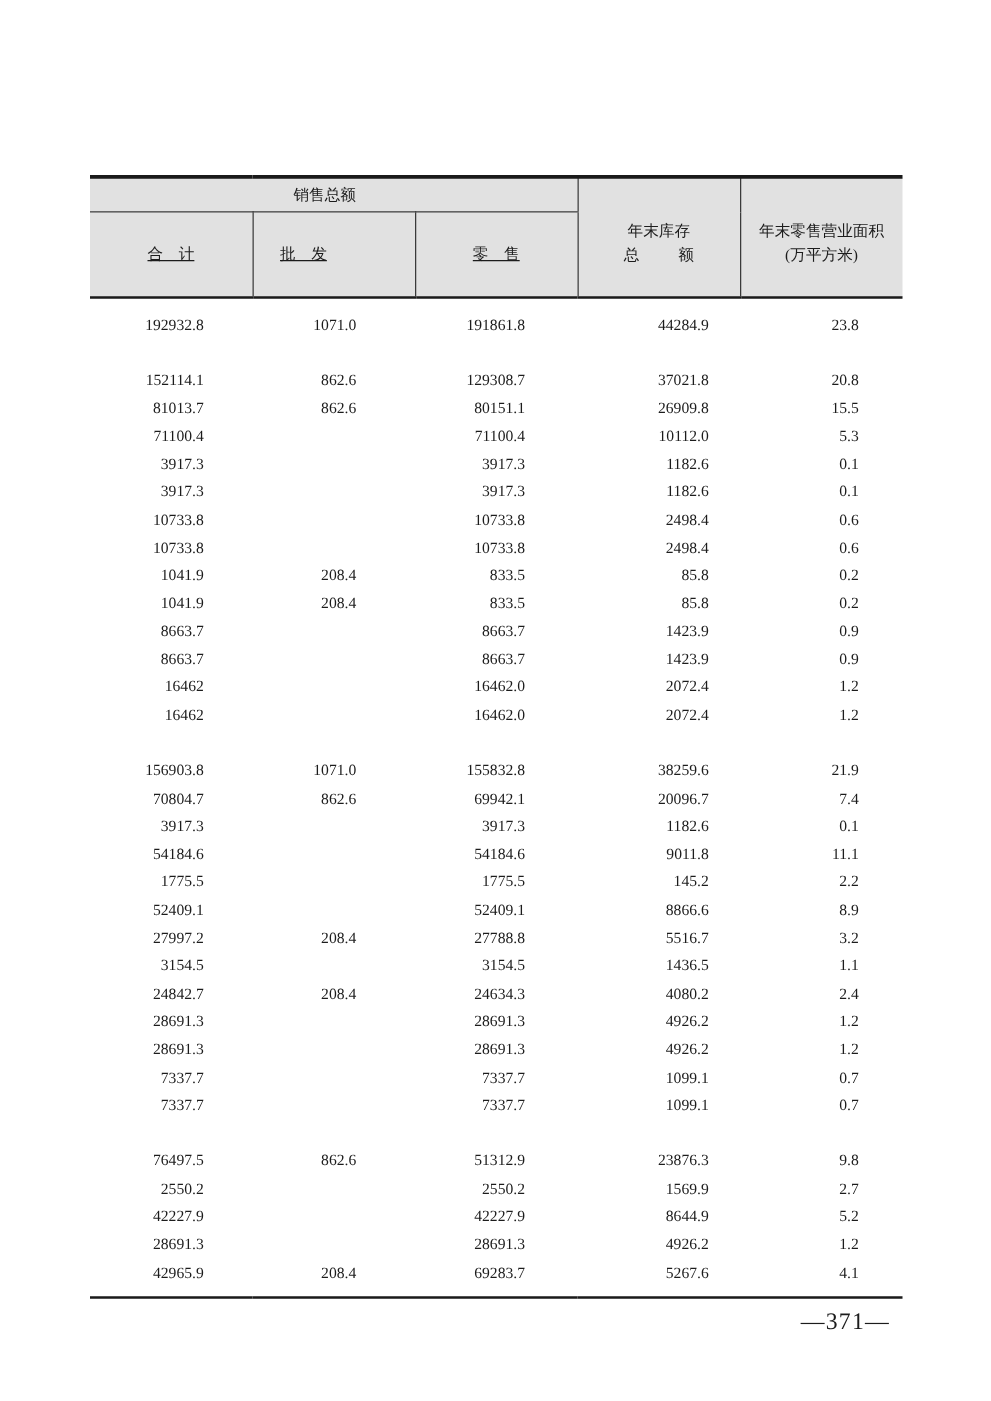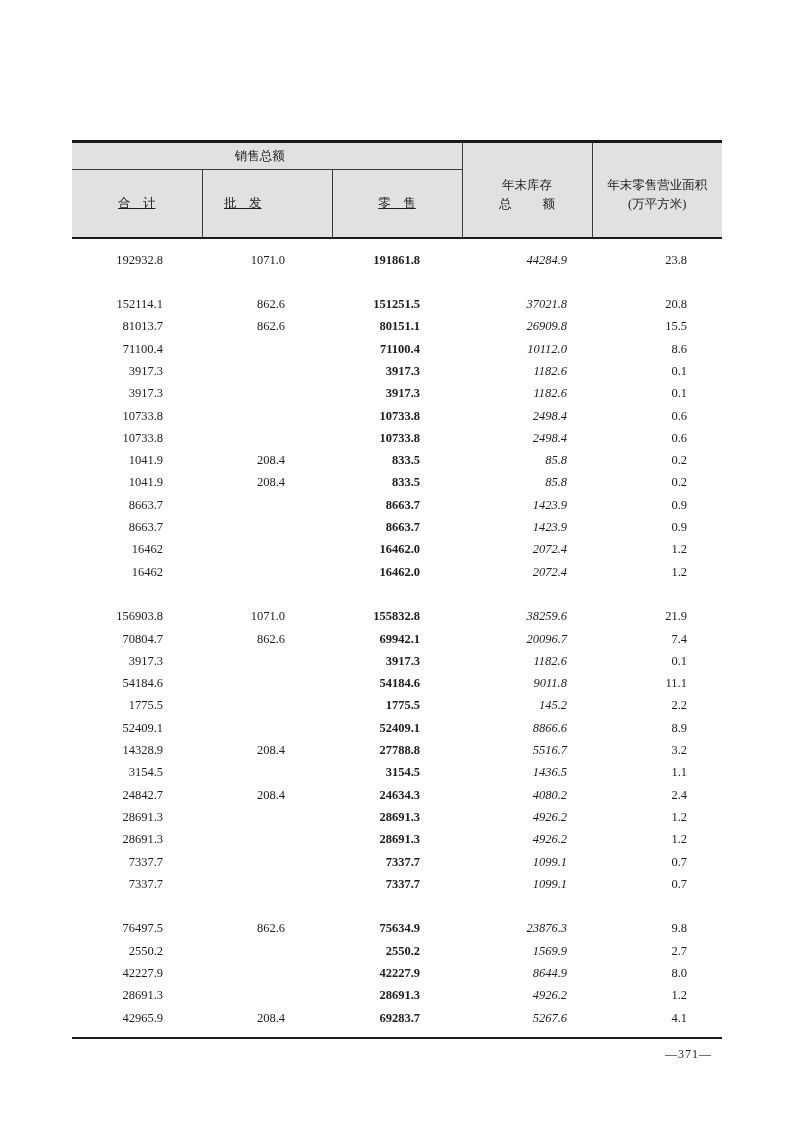--- a/index.html
+++ b/index.html
@@ -37,29 +37,29 @@
     line-height:19px;padding-top:10px;
   }
   th.shift{padding-right:70px;text-align:right;}
   .inv2{display:flex;width:56px;margin:0 auto;justify-content:space-between;}
   tbody td{
     font-size:12.5px;text-align:right;padding:0;
     height:22.3px;line-height:22.3px;color:var(--text);
   }
   td.c1{padding-right:39px;text-align:right;}
   td.c2{padding-right:47px;}
-  td.c3{padding-right:42px;font-weight:bold;}
-  td.c4{padding-right:25px;font-style:italic;}
+  td.c3{padding-right:42px;}
+  td.c4{padding-right:25px;}
   td.c5{padding-right:35px;}
   tr.spacer td{height:22.3px;}
   tr.pad-top td{height:10px;}
   tr.pad-bottom td{height:8px;}
   .pageno{
     position:absolute;left:72px;top:1047px;width:640px;
-    text-align:right;font-size:12px;letter-spacing:1px;
+    text-align:right;font-size:19px;letter-spacing:1px;
   }
 </style>
 </head>
 <body>
 
 <div class="table-wrap">
   <table>
     <colgroup>
       <col>
         <col>
@@ -98,37 +98,37 @@
           <td class="c3">191861.8</td>
           <td class="c4">44284.9</td>
           <td class="c5">23.8</td>
         </tr>
         <tr class="spacer">
           <td colspan="5"></td>
         </tr>
         <tr>
           <td class="c1">152114.1</td>
           <td class="c2">862.6</td>
-          <td class="c3">151251.5</td>
+          <td class="c3">129308.7</td>
           <td class="c4">37021.8</td>
           <td class="c5">20.8</td>
         </tr>
         <tr>
           <td class="c1">81013.7</td>
           <td class="c2">862.6</td>
           <td class="c3">80151.1</td>
           <td class="c4">26909.8</td>
           <td class="c5">15.5</td>
         </tr>
         <tr>
           <td class="c1">71100.4</td>
           <td class="c2"></td>
           <td class="c3">71100.4</td>
           <td class="c4">10112.0</td>
-          <td class="c5">8.6</td>
+          <td class="c5">5.3</td>
         </tr>
         <tr>
           <td class="c1">3917.3</td>
           <td class="c2"></td>
           <td class="c3">3917.3</td>
           <td class="c4">1182.6</td>
           <td class="c5">0.1</td>
         </tr>
         <tr>
           <td class="c1">3917.3</td>
@@ -232,21 +232,21 @@
           <td class="c5">2.2</td>
         </tr>
         <tr>
           <td class="c1">52409.1</td>
           <td class="c2"></td>
           <td class="c3">52409.1</td>
           <td class="c4">8866.6</td>
           <td class="c5">8.9</td>
         </tr>
         <tr>
-          <td class="c1">14328.9</td>
+          <td class="c1">27997.2</td>
           <td class="c2">208.4</td>
           <td class="c3">27788.8</td>
           <td class="c4">5516.7</td>
           <td class="c5">3.2</td>
         </tr>
         <tr>
           <td class="c1">3154.5</td>
           <td class="c2"></td>
           <td class="c3">3154.5</td>
           <td class="c4">1436.5</td>
@@ -286,37 +286,37 @@
           <td class="c3">7337.7</td>
           <td class="c4">1099.1</td>
           <td class="c5">0.7</td>
         </tr>
         <tr class="spacer">
           <td colspan="5"></td>
         </tr>
         <tr>
           <td class="c1">76497.5</td>
           <td class="c2">862.6</td>
-          <td class="c3">75634.9</td>
+          <td class="c3">51312.9</td>
           <td class="c4">23876.3</td>
           <td class="c5">9.8</td>
         </tr>
         <tr>
           <td class="c1">2550.2</td>
           <td class="c2"></td>
           <td class="c3">2550.2</td>
           <td class="c4">1569.9</td>
           <td class="c5">2.7</td>
         </tr>
         <tr>
           <td class="c1">42227.9</td>
           <td class="c2"></td>
           <td class="c3">42227.9</td>
           <td class="c4">8644.9</td>
-          <td class="c5">8.0</td>
+          <td class="c5">5.2</td>
         </tr>
         <tr>
           <td class="c1">28691.3</td>
           <td class="c2"></td>
           <td class="c3">28691.3</td>
           <td class="c4">4926.2</td>
           <td class="c5">1.2</td>
         </tr>
         <tr>
           <td class="c1">42965.9</td>

